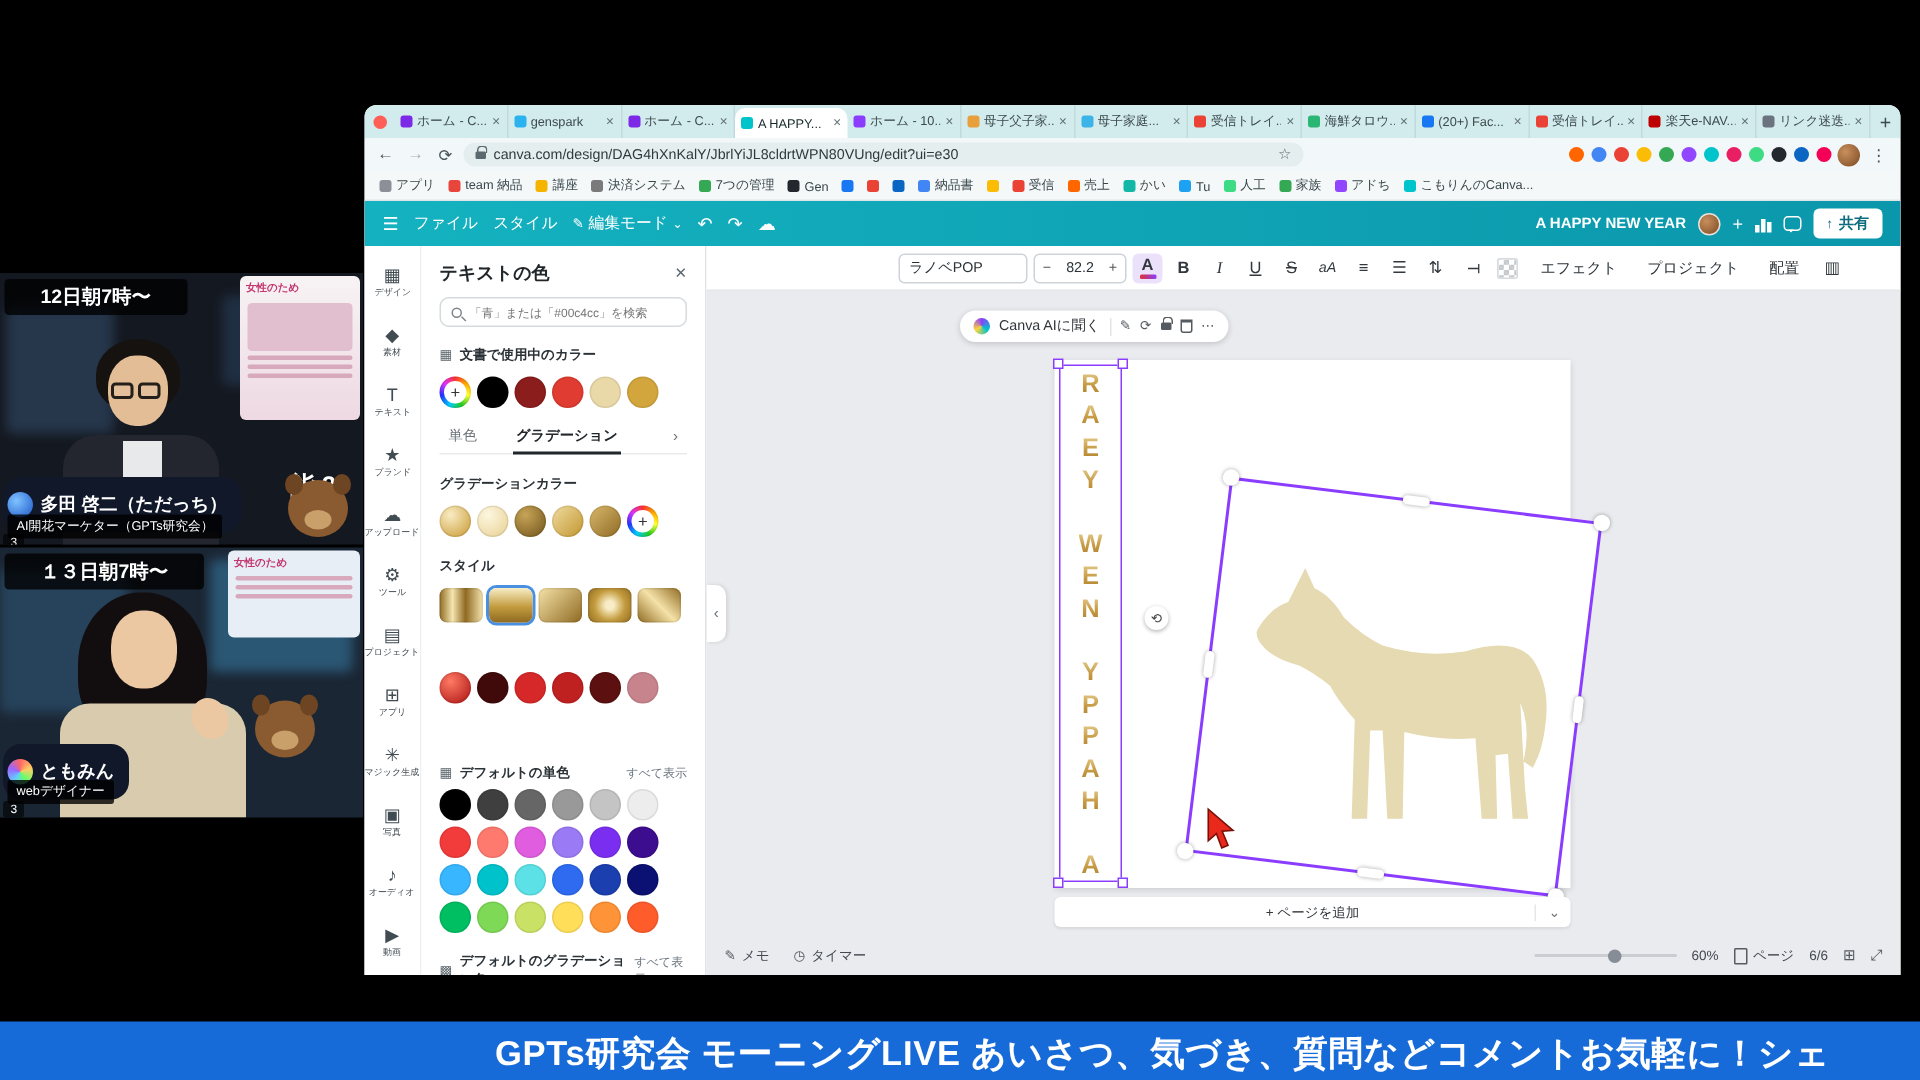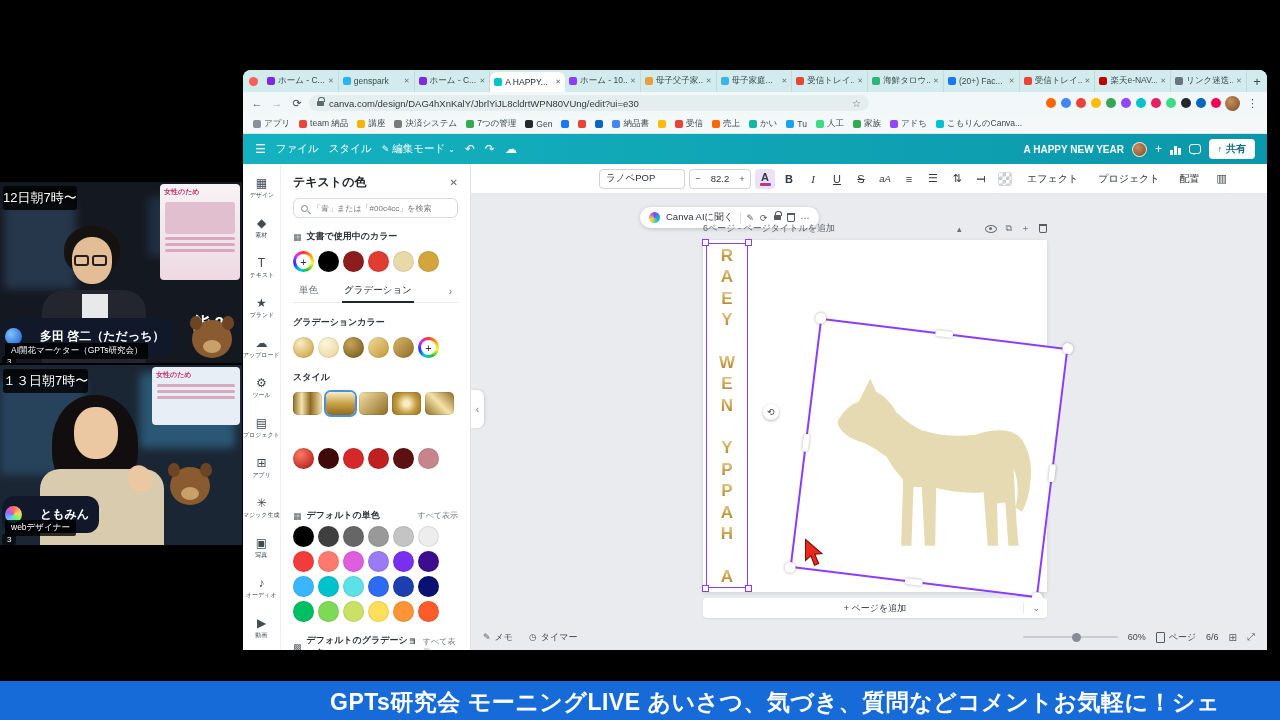--- a/index.html
+++ b/index.html
@@ -40,22 +40,22 @@
   #cam2 .face { left:74px; top:42px; width:44px; height:52px; background:#ecc8a2; border-radius:46%; }
   #cam2 .body { left:40px; top:104px; width:124px; height:76px; background:#d9cbae; border-radius:20px 20px 0 0; }
   #cam2 .hand { left:128px; top:100px; width:24px; height:28px; background:#ecc8a2; border-radius:50%; transform:rotate(-25deg); }
   .plush { position:absolute; }
   #cam1 .plush { left:192px; top:138px; } #cam2 .plush { left:170px; top:102px; }
   .plush .head { width:40px; height:38px; background:#8a5a30; border-radius:50%; position:relative; }
   .plush .ear { position:absolute; width:12px; height:14px; background:#6e4522; border-radius:50%; top:-4px; }
   .plush .e1 { left:-2px; } .plush .e2 { right:-2px; }
   .plush .snout { position:absolute; left:11px; top:20px; width:18px; height:13px; background:#c9a06a; border-radius:50%; }
   .sched { position:absolute; left:3px; top:4px; background:rgba(0,0,0,.78); color:#fff; font-size:13px;
-    font-weight:400; padding:3px 0; border-radius:3px; }
-  .namepill { position:absolute; left:2px; display:flex; align-items:center; gap:18px; background:#11182a;
+    font-weight:700; padding:3px 24px; border-radius:3px; }
+  .namepill { position:absolute; left:2px; display:flex; align-items:center; gap:5px; background:#11182a;
     border-radius:12px; padding:2px 10px 2px 3px; height:37px; }
   .namepill span.nm { color:#fff; font-size:12px; font-weight:700; white-space:nowrap; }
   .np-icon { width:17px; height:17px; border-radius:50%; flex:0 0 auto; }
   .np-icon.i1 { background:radial-gradient(circle at 35% 35%,#7ec3ff,#1d56c9); }
   .np-icon.i2 { background:conic-gradient(#f66,#fc6,#6f6,#6cf,#96f,#f66); }
   #cam1 .namepill { top:136px; } #cam2 .namepill { top:131px; }
   .rolechip { position:absolute; left:5px; background:rgba(0,0,0,.8); color:#fff; font-size:8.5px;
     padding:2px 6px; border-radius:2px; white-space:nowrap; }
   #cam1 .rolechip { top:161px; } #cam2 .rolechip { top:155px; }
   .minibadge { position:absolute; left:2px; background:rgba(0,0,0,.6); color:#fff; font-size:8px;
@@ -144,21 +144,21 @@
   .sw-row { display:flex; gap:4px; margin-top:8px; }
   .swatch { width:21px; height:21px; border-radius:50%; box-shadow:inset 0 0 0 1px rgba(0,0,0,.08); position:relative; }
   .swatch.sq { width:29px; height:23px; border-radius:5px; }
   .swatch.selected { box-shadow:0 0 0 2px #4a90e2; }
   .swatch.add { background:conic-gradient(#f33,#fa0,#ff3,#2c2,#0cf,#23f,#d3f,#f33); }
   .swatch.add span { position:absolute; inset:3px; background:#fff; border-radius:50%;
     display:flex; align-items:center; justify-content:center; font-size:11px; color:#333; }
   .pnl-tabs { margin-top:12px; display:flex; align-items:flex-end; gap:26px; border-bottom:1px solid #e8eaec;
     padding:0 6px 5px; position:relative; }
   .ptab { font-size:9.5px; color:#6b7177; }
-  .ptab.active { color:#20262a; font-weight:400; position:relative; }
+  .ptab.active { color:#20262a; font-weight:700; position:relative; }
   .ptab.active:after { content:""; position:absolute; left:-2px; right:-2px; bottom:-6px; height:2px; background:#20262a; }
   .ptab-arrow { margin-left:auto; font-size:10px; color:#6b7177; }
   .pnl-label { margin-top:13px; font-size:9px; font-weight:700; color:#2c3338; }
   #red-row { margin-top:33px; }
   .pnl-sec.far { margin-top:40px; }
   #palette { margin-top:4px; }
   .pal-row { display:flex; gap:4px; margin-top:4px; }
 
   #cv-main { position:absolute; left:228px; top:30px; width:796px; height:486px; }
   #cv-toolbar { position:absolute; left:0; top:0; width:796px; height:30px; background:#fff;
@@ -720,30 +720,20 @@
             <span class="ai-dot"></span>
             <span>Canva AIに聞く</span>
             <span class="ai-sep"></span>
             <span class="ai-ic">✎</span>
             <span class="ai-ic">⟳</span>
             <span class="ai-lock"></span>
             <span class="trash-css"></span>
             <span class="ai-ic">⋯</span>
           </div>
 
-          <div id="page-meta">
-            <span id="page-label">6ページ - ページタイトルを追加</span>
-            <span class="pm-icons">
-              <span class="pm-ic first">▴</span>
-              <span class="eye-css"></span>
-              <span class="pm-ic">⧉</span>
-              <span class="pm-ic">＋</span>
-              <span class="trash-css"></span>
-            </span>
-          </div>
 
           <div id="page">
             <div id="vtext-box">
               <div id="vtext">
                   <div class="vletter">R</div>
                   <div class="vletter">A</div>
                   <div class="vletter">E</div>
                   <div class="vletter">Y</div>
                   <div class="vletter"> </div>
                   <div class="vletter">W</div>

